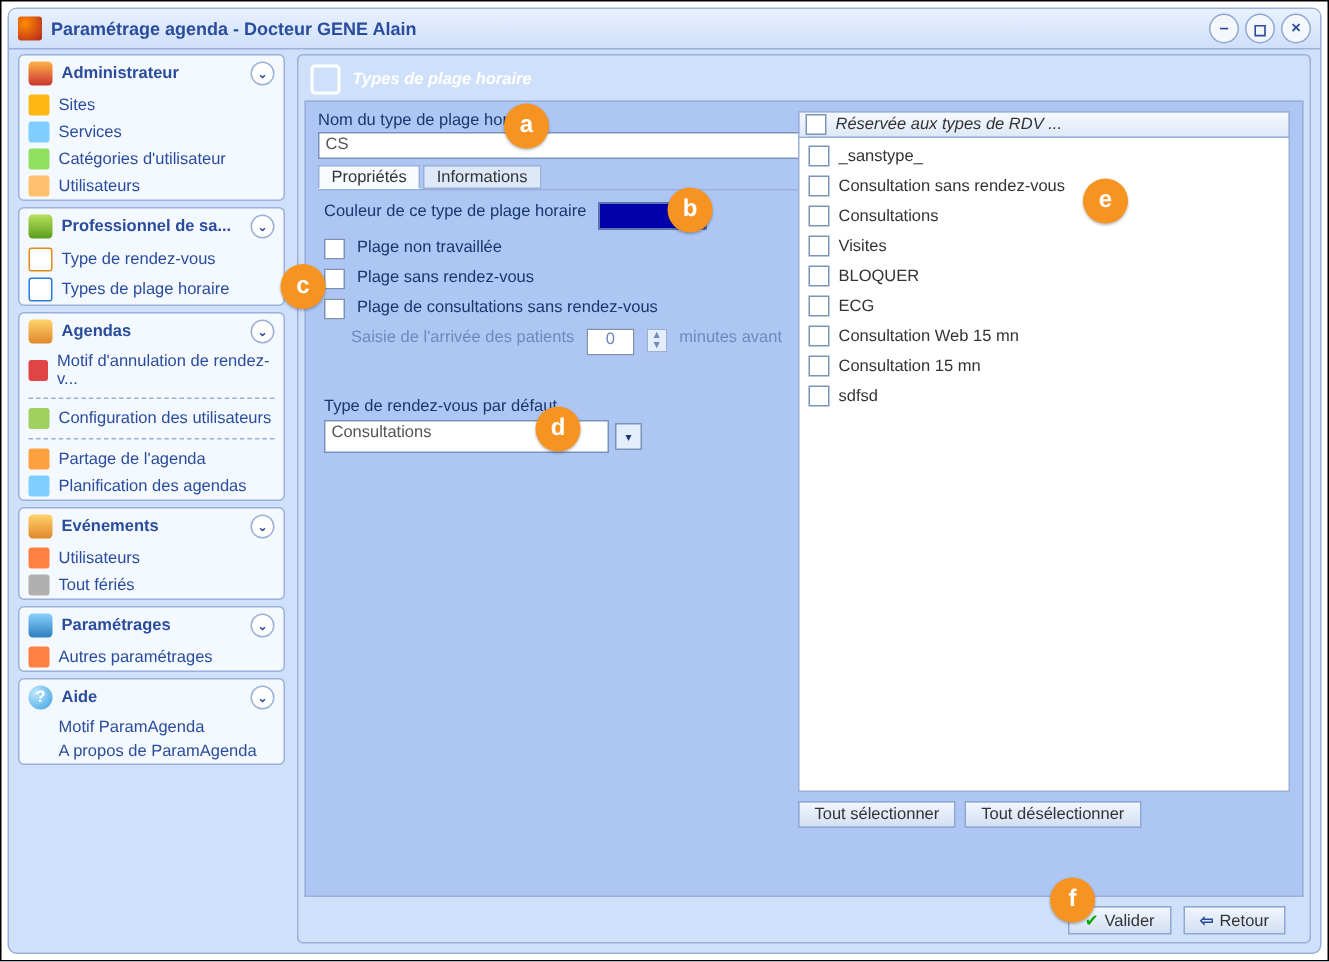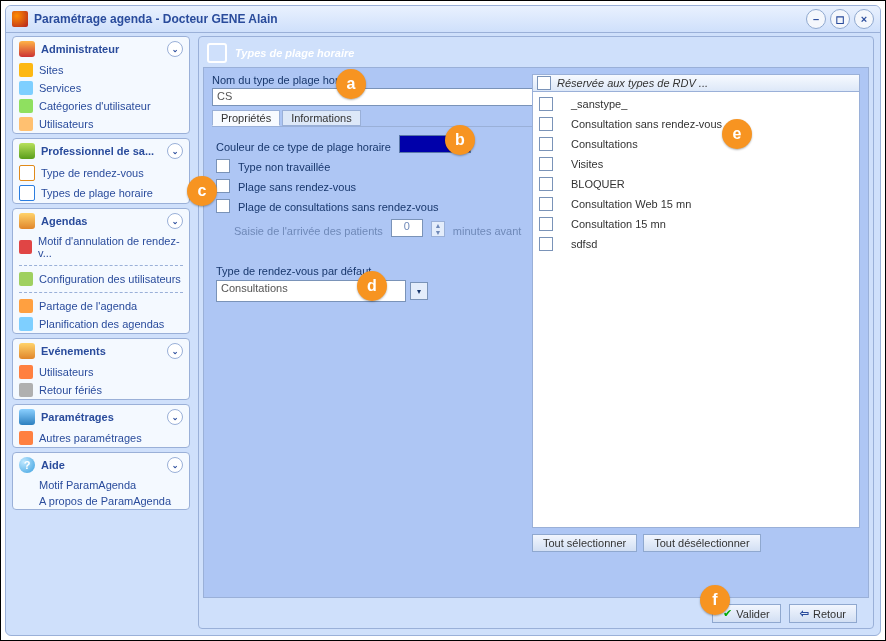--- a/index.html
+++ b/index.html
@@ -26,35 +26,35 @@
 .main-hd .chip{width:16px;height:16px;border:2px solid #fff;border-radius:3px;background:#cfe0fb}
 .main-inner{position:absolute;left:4px;right:4px;top:30px;bottom:30px;border:1px solid #9ab0d8;background:#aec6f4}
 .form-area{position:absolute;left:8px;top:6px;width:328px;bottom:45px}
 .label{color:#18376c;font-size:11px;margin-bottom:2px}
 .textbox{width:100%;height:18px;border:1px solid #7a93b8;background:#fff;font-size:11px;padding:1px 4px;box-sizing:border-box}
 .in-val{color:#555}
 .tabs{display:flex;gap:2px;margin-top:4px}
 .tab{background:#dde8f8;border:1px solid #9ab0d8;padding:1px 8px;font-size:11px;color:#333;cursor:pointer}
 .tab.active{background:#f7faff;border-bottom-color:#f7faff}
 .proppane{background:#aec6f4;border-top:1px solid #9ab0d8;padding:8px 4px 4px 4px;color:#18376c}
-.row{display:flex;align-items:flex-end;gap:8px;margin-bottom:6px}
+.row{display:flex;align-items:flex-start;gap:8px;margin-bottom:6px}
 .swatch{width:70px;height:16px;background:#0000aa;border:1px solid #5a78a8}
 .chk{width:12px;height:12px;border:1px solid #7a93b8;background:#fff;display:inline-block;cursor:pointer}
 .disabledtxt{color:#6f89b8}
 .numspin{width:30px;height:16px;border:1px solid #7a93b8;background:#fff;text-align:center}
 .spinbtns{display:flex;flex-direction:column;background:#e4edfb;border:1px solid #9ab0d8}
 .spinbtns span{width:12px;height:7px;font-size:7px;line-height:7px;text-align:center;cursor:pointer}
 .select-wrap{display:flex;align-items:center;gap:4px}
 .select{width:180px;height:18px;border:1px solid #7a93b8;background:#fff;padding:1px 4px;color:#555}
 .selectbtn{width:16px;height:16px;border:1px solid #7a93b8;background:#e4edfb;display:flex;align-items:center;justify-content:center;font-size:8px;cursor:pointer}
 
 .rightpane{position:absolute;right:8px;top:6px;width:328px;bottom:45px;display:flex;flex-direction:column}
 .group-hd{background:linear-gradient(#f7faff,#dde8f8);border:1px solid #9ab0d8;display:flex;align-items:center;gap:6px;padding:1px 4px;font-style:italic;color:#333}
 .list{flex:1;background:#fff;border:1px solid #9ab0d8;border-top:none;padding:2px 4px;overflow:auto}
-.list .li{display:flex;align-items:center;gap:18px;color:#333;padding:3px 2px;cursor:pointer}
+.list .li{display:flex;align-items:center;gap:6px;color:#333;padding:3px 2px;cursor:pointer}
 .btnrow{display:flex;gap:6px;margin-top:6px}
 .btn{background:linear-gradient(#f2f6fe,#d2dff3);border:1px solid #8fa8cf;padding:2px 10px;font-size:11px;color:#333;cursor:pointer;display:inline-flex;align-items:center;gap:4px}
 .footer{position:absolute;right:16px;bottom:5px;display:flex;gap:8px}
 .icongreen{color:#0a0}
 .iconreturn{color:#2a4c9c;font-weight:bold}
 
 .callout{position:absolute;width:30px;height:30px;border-radius:50%;background:#f79421;color:#fff;font-weight:bold;font-size:16px;display:flex;align-items:center;justify-content:center;box-shadow:0 1px 2px rgba(0,0,0,.3);z-index:10}
 
 .ic-admin{background:linear-gradient(#ffb347,#c33)}
 .ic-pro{background:linear-gradient(#b7e05c,#5a9e1b)}
@@ -168,21 +168,21 @@
       <span class="picon ic-ev"></span>
       <span>Evénements</span>
       <span class="collapse">⌄</span>
     </div>
     <div class="nav-item">
               <span class="nicon ic-usr2"></span>
               <span>Utilisateurs</span>
             </div>
     <div class="nav-item">
               <span class="nicon ic-holiday"></span>
-              <span>Retour fériés</span>
+              <span>Tout fériés</span>
             </div>
   </div>
 
   <div class="panel">
     <div class="panel-hd">
       <span class="picon ic-param"></span>
       <span>Paramétrages</span>
       <span class="collapse">⌄</span>
     </div>
     <div class="nav-item">
@@ -226,21 +226,21 @@
         <div class="tab">Informations</div>
       </div>
 
       <div class="proppane">
         <div class="row">
           <span>Couleur de ce type de plage horaire</span>
           <span class="swatch" style="background:#0000aa"></span>
         </div>
         <div class="row">
                   <span class="chk"></span>
-                  <span>Type non travaillée</span>
+                  <span>Plage non travaillée</span>
                 </div>
         <div class="row">
                   <span class="chk"></span>
                   <span>Plage sans rendez-vous</span>
                 </div>
         <div class="row">
                   <span class="chk"></span>
                   <span>Plage de consultations sans rendez-vous</span>
                 </div>
         <div class="row disabledtxt" style="margin-left:18px">
@@ -283,20 +283,24 @@
         <div class="li">
                   <span class="chk"></span>
                   <span>Visites</span>
                 </div>
         <div class="li">
                   <span class="chk"></span>
                   <span>BLOQUER</span>
                 </div>
         <div class="li">
                   <span class="chk"></span>
+                  <span>ECG</span>
+                </div>
+        <div class="li">
+                  <span class="chk"></span>
                   <span>Consultation Web 15 mn</span>
                 </div>
         <div class="li">
                   <span class="chk"></span>
                   <span>Consultation 15 mn</span>
                 </div>
         <div class="li">
                   <span class="chk"></span>
                   <span>sdfsd</span>
                 </div>

